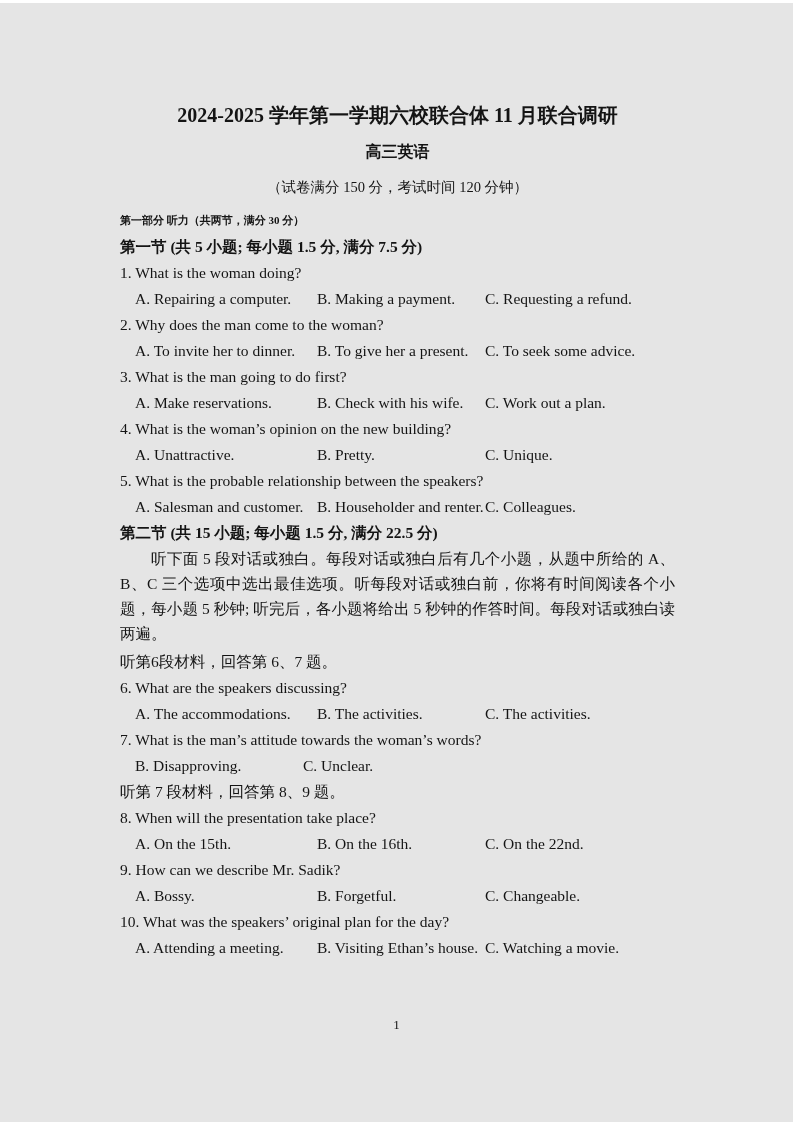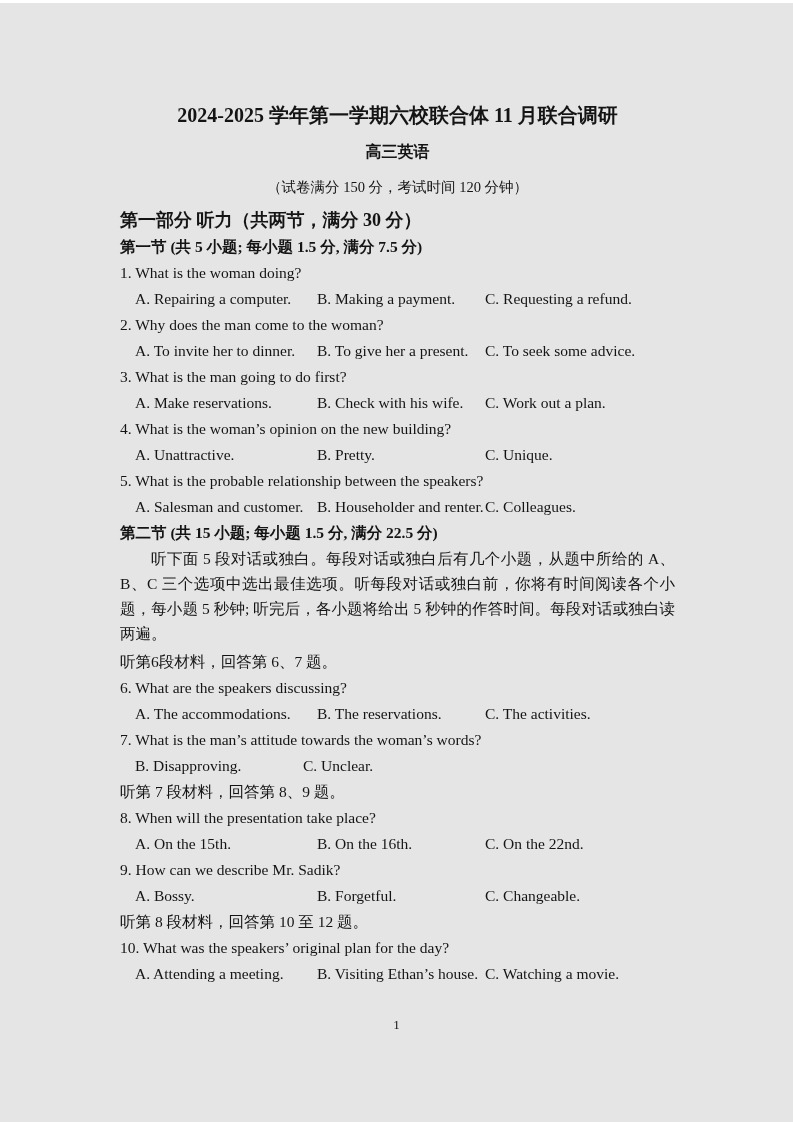--- a/index.html
+++ b/index.html
@@ -31,21 +31,21 @@
     margin-top: 6px;
   }
   .note {
     text-align: center;
     font-size: 14.5px;
     line-height: 24px;
     margin-top: 6px;
   }
   .h-part {
     font-weight: bold;
-    font-size: 18px;
+    font-size: 11px;
     line-height: 27px;
     margin-top: 8px;
   }
   .h-sec {
     font-weight: bold;
     font-size: 15.5px;
     line-height: 26px;
   }
   .instr {
     text-align: justify;
@@ -132,21 +132,21 @@
 
     <div class="h-sec">第二节 (共 15 小题; 每小题 1.5 分, 满分 22.5 分)</div>
     <p class="instr">听下面 5 段对话或独白。每段对话或独白后有几个小题，从题中所给的 A、B、C 三个选项中选出最佳选项。听每段对话或独白前，你将有时间阅读各个小题，每小题 5 秒钟; 听完后，各小题将给出 5 秒钟的作答时间。每段对话或独白读两遍。</p>
 
     <div class="hint">听第6段材料，回答第 6、7 题。</div>
 
     <div class="q">
       <div class="q-text">6. What are the speakers discussing?</div>
       <div class="opts">
         <span class="opt-a">A. The accommodations.</span>
-        <span class="opt-b">B. The reservations.</span>
+        <span class="opt-b">B. The activities.</span>
         <span class="opt-c">C. The activities.</span>
       </div>
     </div>
 
     <div class="q">
       <div class="q-text">7. What is the man’s attitude towards the woman’s words?</div>
       <div class="opts">
         <span class="opt-b">B. Disapproving.</span>
         <span class="opt-c">C. Unclear.</span>
       </div>
@@ -165,21 +165,20 @@
 
     <div class="q">
       <div class="q-text">9. How can we describe Mr. Sadik?</div>
       <div class="opts">
         <span class="opt-a">A. Bossy.</span>
         <span class="opt-b">B. Forgetful.</span>
         <span class="opt-c">C. Changeable.</span>
       </div>
     </div>
 
-    <div class="hint">听第 8 段材料，回答第 10 至 12 题。</div>
 
     <div class="q">
       <div class="q-text">10. What was the speakers’ original plan for the day?</div>
       <div class="opts">
         <span class="opt-a">A. Attending a meeting.</span>
         <span class="opt-b">B. Visiting Ethan’s house.</span>
         <span class="opt-c">C. Watching a movie.</span>
       </div>
     </div>
 

